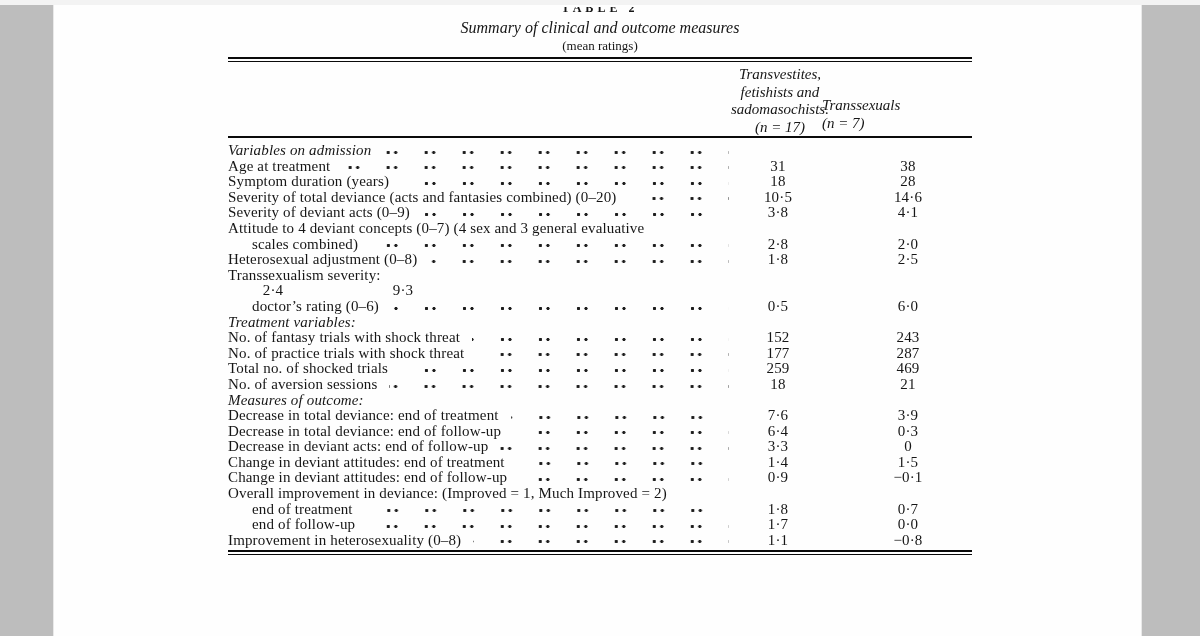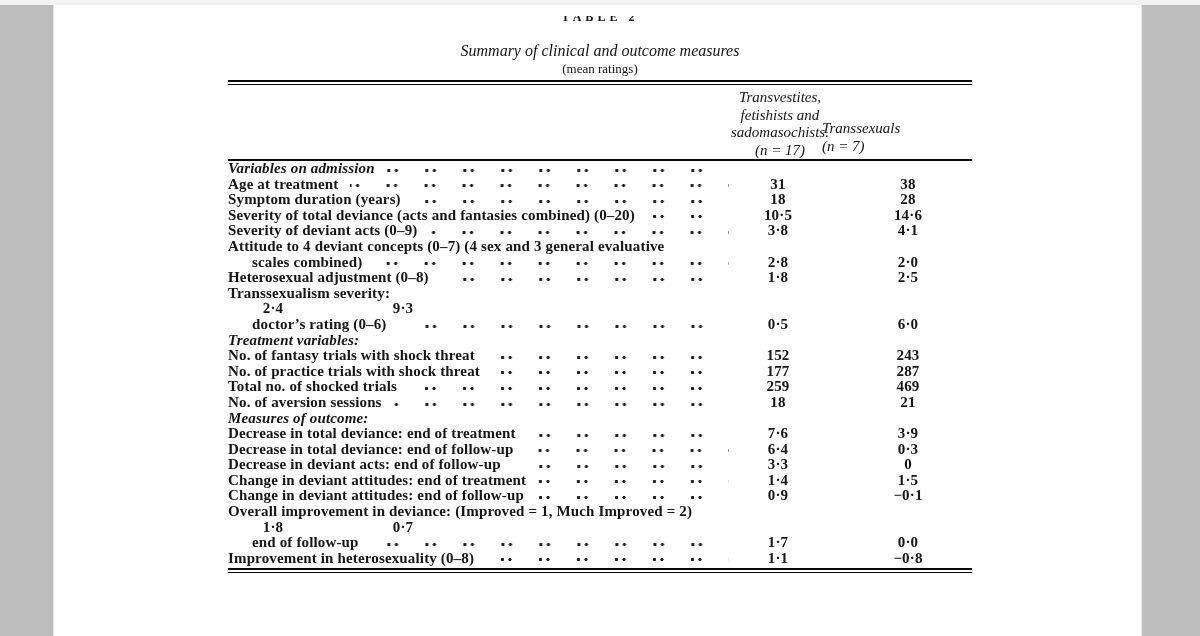--- a/index.html
+++ b/index.html
@@ -8,37 +8,37 @@
     background:#bdbdbd;
     font-family:"Liberation Serif", serif;
     color:#161616;
   }
   .top-strip{position:absolute;left:0;top:0;width:1200px;height:5px;background:#f3f3f3;}
   .page{
     position:absolute;left:53px;top:5px;width:1089px;height:631px;
     background:#fefefe;border-left:1px solid #e9e9e9;border-right:1px solid #e9e9e9;
     box-sizing:border-box;
   }
-  .sheet{position:absolute;left:228px;top:16px;width:744px;}
+  .sheet{position:absolute;left:228px;top:7px;width:744px;}
   .clipped{height:6px;overflow:hidden;text-align:center;}
   .clipped span{
     display:inline-block;font-weight:bold;font-size:12px;line-height:14px;
     letter-spacing:4px;transform:translateY(-9px);
   }
-  .title{margin-top:19px;text-align:center;font-style:italic;font-size:16px;line-height:19px;}
+  .title{margin-top:5px;text-align:center;font-style:italic;font-size:16px;line-height:19px;}
   .subtitle{text-align:center;font-size:13px;line-height:17px;}
   .rule-top,.rule-bottom{
     margin-top:3px;height:2px;
     border-top:2.5px solid #0a0a0a;border-bottom:1px solid #0a0a0a;
   }
   .hdr{position:relative;height:74px;font-size:15px;font-style:italic;}
   .h1{position:absolute;left:467px;top:4px;width:170px;text-align:center;line-height:17.5px;}
   .h2{position:absolute;left:594px;bottom:4px;width:170px;line-height:17.5px;}
   .rule-mid{border-top:2px solid #0a0a0a;}
-  .tbody{font-weight:bold;}
+  .tbody{padding-top:5px;}
   .row{
     display:flex;align-items:baseline;height:15.6px;line-height:15.6px;
     font-size:15px;letter-spacing:0.15px;white-space:nowrap;
   }
   .row.gap{}
   .cl{width:505px;display:flex;align-items:baseline;box-sizing:border-box;min-width:0;}
   .row.full .cl{width:auto;}
   .row.ind .cl{padding-left:24px;}
   .lbl{white-space:pre;}
   .it{font-style:italic;}
@@ -283,20 +283,24 @@
         <span class="v">−0·1</span>
     </div>
 
     <div class="row full gap">
       <div class="cl">
           <span class="lbl">Overall improvement in deviance: (Improved = 1, Much Improved = 2)</span>
         </div>
     </div>
 
     <div class="row ind">
+      <div class="cl">
+          <span class="lbl">end of treatment</span>
+          <span class="leaders"></span>
+        </div>
       <span class="v">1·8</span>
         <span class="sp"></span>
         <span class="v">0·7</span>
     </div>
 
     <div class="row ind">
       <div class="cl">
           <span class="lbl">end of follow-up</span>
           <span class="leaders"></span>
         </div>

